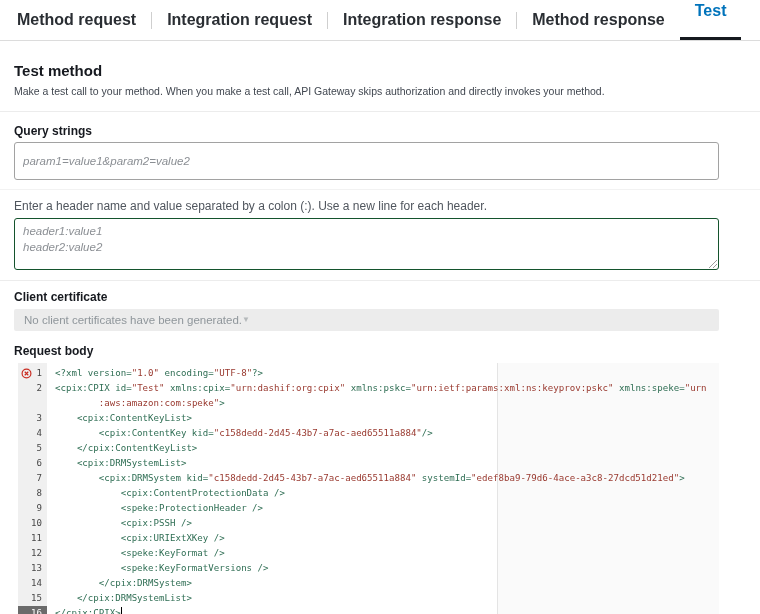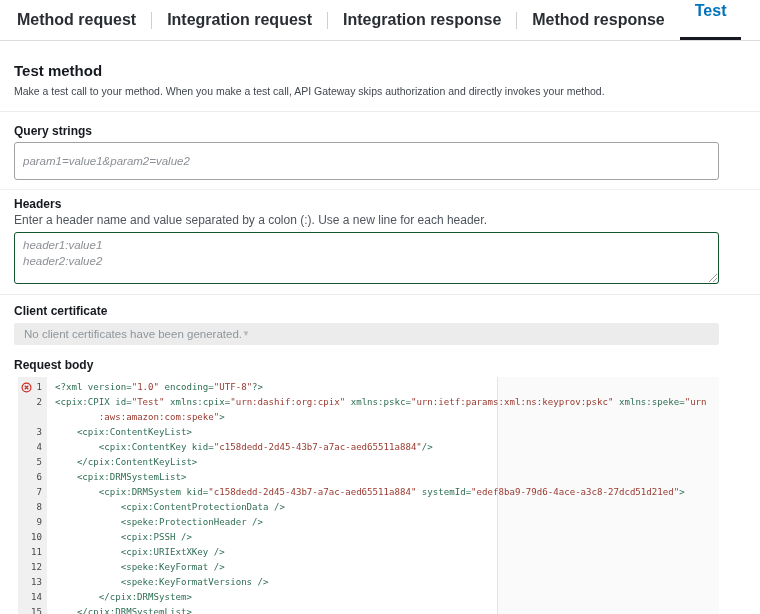--- a/index.html
+++ b/index.html
@@ -84,21 +84,20 @@
   </div>
   <div class="divider"></div>
 
   <div class="section sec-query">
     <div class="field-label">Query strings</div>
     <input class="text-input" type="text" placeholder="param1=value1&amp;param2=value2" style="">
   </div>
   <div class="divider faint"></div>
 
   <div class="section sec-headers">
-    <div class="field-label">Headers</div>
     <div class="field-desc">Enter a header name and value separated by a colon (:). Use a new line for each header.</div>
     <div class="ta-wrap">
       <textarea id="headers-ta" placeholder="header1:value1
 header2:value2" style=""></textarea>
       <div class="resize-corner"></div>
     </div>
   </div>
   <div class="divider"></div>
 
   <div class="section sec-cert">

